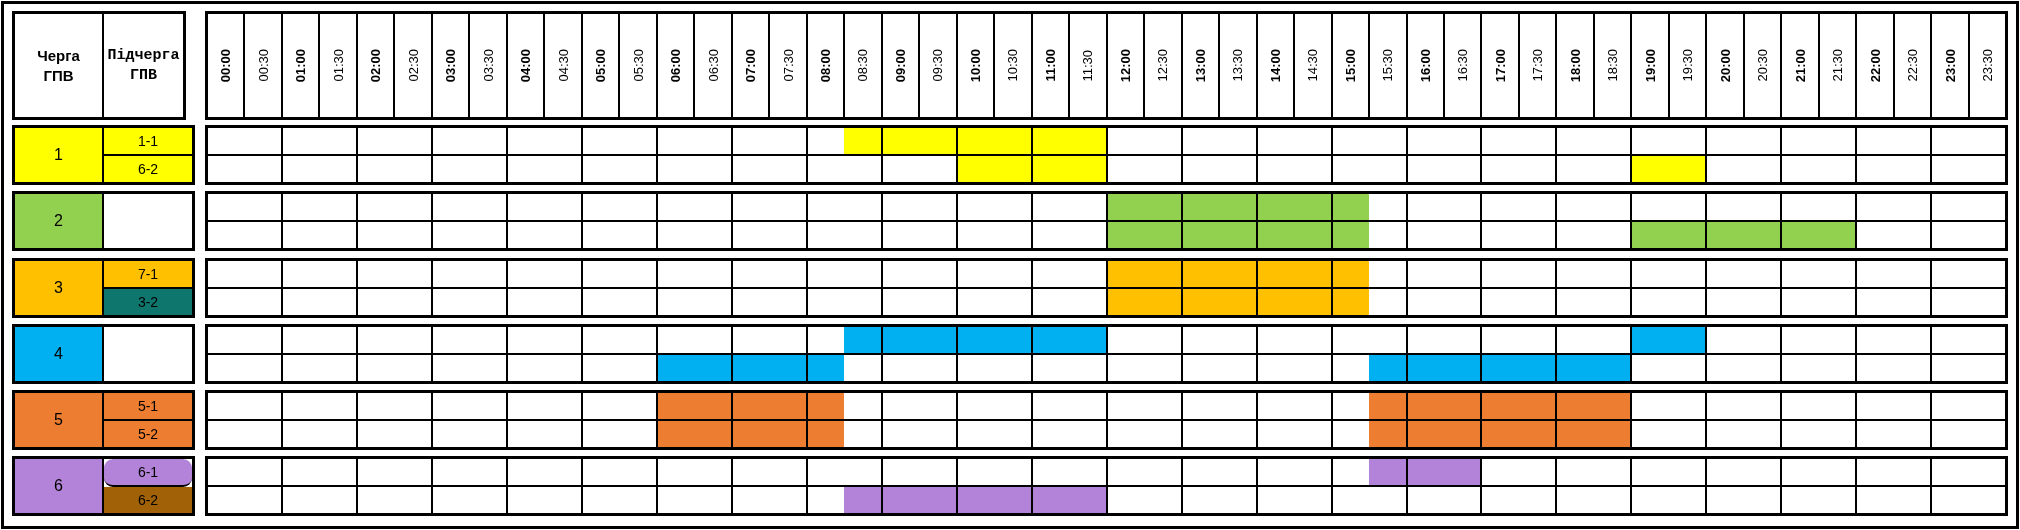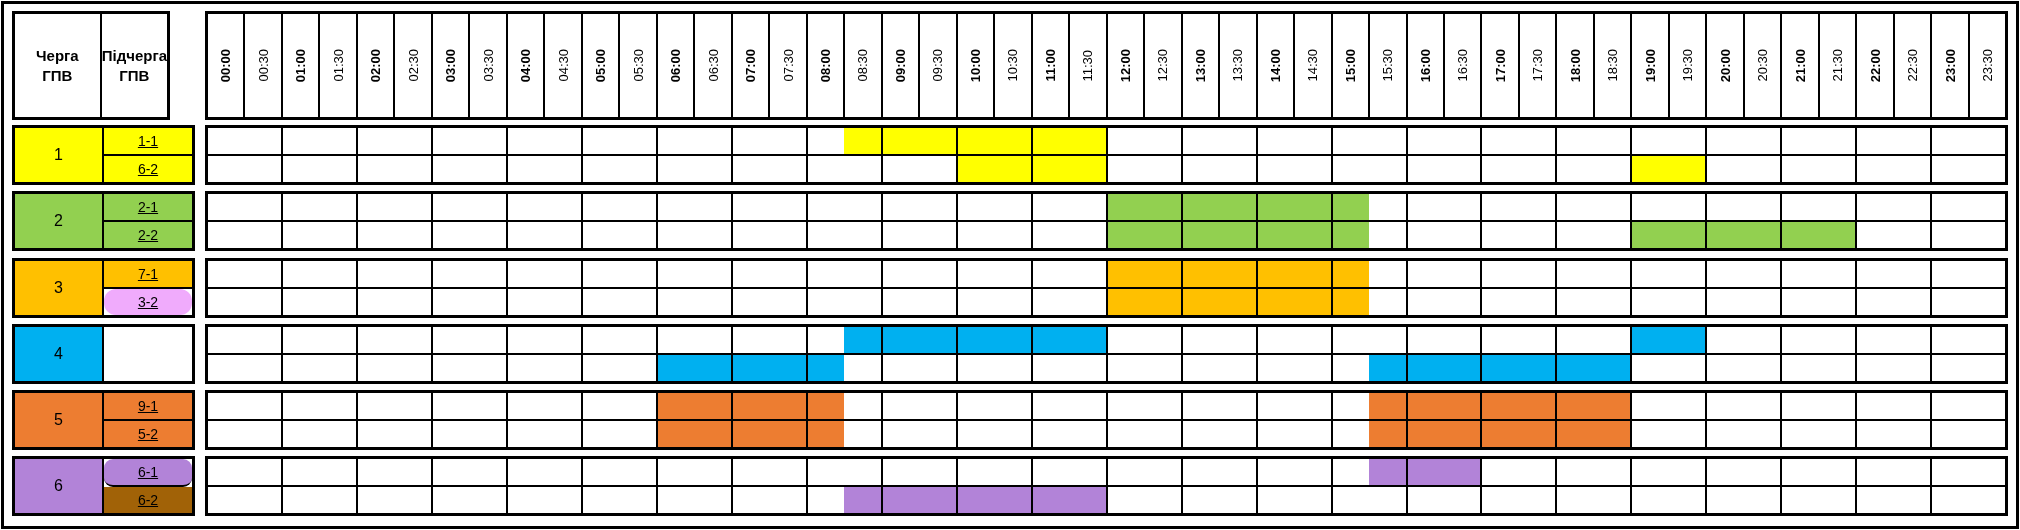--- a/index.html
+++ b/index.html
@@ -1,45 +1,45 @@
 <!DOCTYPE html>
 <html><head>
 <meta charset="utf-8">
 <style>
   html,body{margin:0;padding:0;background:#fff;}
   .canvas{position:relative;width:2020px;height:530px;background:#ffffff;
           font-family:"Liberation Sans",sans-serif;color:#000;overflow:hidden;}
   .outer-frame{position:absolute;inset:1px;border:3px solid #000;pointer-events:none;}
 
   
-  .hdr-left{position:absolute;left:12px;top:11px;width:158px;height:109px;
+  .hdr-left{position:absolute;left:12px;top:11px;width:174px;height:109px;
             border:3px solid #000;box-sizing:border-box;display:flex;background:#fff;}
   .hcell{display:flex;align-items:center;justify-content:center;text-align:center;
          font-weight:bold;font-size:15px;line-height:1.3;white-space:pre-line;}
   .hcell.qc{width:89px;border-right:2px solid #000;box-sizing:border-box;}
-  .hcell.sc{flex:1;}
+  .hcell.sc{flex:1;font-family:Liberation Mono, monospace;}
 
   
   .hdr-grid{position:absolute;left:205px;top:11px;width:1803px;height:109px;
             border:3px solid #000;box-sizing:border-box;display:flex;flex-direction:column;background:#fff;}
   .title-row{height:34px;border-bottom:2px solid #000;display:flex;align-items:center;
              justify-content:center;font-weight:bold;font-size:15px;}
   .time-row{flex:1;display:flex;}
   .tcell{flex:1;display:flex;align-items:center;justify-content:center;
          border-right:2px solid #000;overflow:hidden;}
   .tcell:last-child{border-right:none;}
   .tcell span{writing-mode:vertical-rl;transform:rotate(180deg);font-size:13px;}
   .tcell.hour span{font-weight:bold;}
 
   
   .gbox{position:absolute;height:60px;border:3px solid #000;box-sizing:border-box;background:#fff;}
   .lbox{left:12px;width:183px;display:flex;}
   .qnum{width:89px;border-right:2px solid #000;box-sizing:border-box;
         display:flex;align-items:center;justify-content:center;font-size:16px;}
-  .subcol{flex:1;display:flex;flex-direction:column;text-decoration:underline;}
+  .subcol{flex:1;display:flex;flex-direction:column;}
   .subcell{flex:1;display:flex;align-items:center;justify-content:center;font-size:14px;}
   .subcell.first{border-bottom:2px solid #000;}
 
   .grbox{left:205px;width:1803px;display:flex;flex-direction:column;}
   .grow{flex:1;display:flex;}
   .grow.first{border-bottom:2px solid #000;}
   .slot{flex:1;}
   .slot.hb{border-right:2px solid #000;}
 </style>
 </head>
@@ -309,24 +309,20 @@
           <div class="slot"></div>
           <div class="slot hb"></div>
           <div class="slot"></div>
           <div class="slot hb"></div>
           <div class="slot"></div>
           <div class="slot"></div>
         </div>
       </div>
       <div class="gbox lbox" style="top: 191px;">
         <div class="qnum" style="background: rgb(146, 208, 80);">2</div>
-        <div class="subcol">
-          <div class="subcell first" style="background: rgb(146, 208, 80);">2-1</div>
-          <div class="subcell" style="background: rgb(146, 208, 80);">2-2</div>
-        </div>
       </div>
       <div class="gbox grbox" style="top: 191px;">
         <div class="grow first">
           <div class="slot"></div>
           <div class="slot hb"></div>
           <div class="slot"></div>
           <div class="slot hb"></div>
           <div class="slot"></div>
           <div class="slot hb"></div>
           <div class="slot"></div>
@@ -420,21 +416,21 @@
           <div class="slot"></div>
           <div class="slot hb"></div>
           <div class="slot"></div>
           <div class="slot"></div>
         </div>
       </div>
       <div class="gbox lbox" style="top: 258px;">
         <div class="qnum" style="background: rgb(255, 192, 0);">3</div>
         <div class="subcol">
           <div class="subcell first" style="background: rgb(255, 192, 0);">7-1</div>
-          <div class="subcell" style="background: #f0abfc; border-radius: 12px;">3-2</div>
+          <div class="subcell" style="background: #0f766e;">3-2</div>
         </div>
       </div>
       <div class="gbox grbox" style="top: 258px;">
         <div class="grow first">
           <div class="slot"></div>
           <div class="slot hb"></div>
           <div class="slot"></div>
           <div class="slot hb"></div>
           <div class="slot"></div>
           <div class="slot hb"></div>
@@ -633,21 +629,21 @@
           <div class="slot hb"></div>
           <div class="slot"></div>
           <div class="slot hb"></div>
           <div class="slot"></div>
           <div class="slot"></div>
         </div>
       </div>
       <div class="gbox lbox" style="top: 390px;">
         <div class="qnum" style="background: rgb(237, 125, 49);">5</div>
         <div class="subcol">
-          <div class="subcell first" style="background: rgb(237, 125, 49);">9-1</div>
+          <div class="subcell first" style="background: rgb(237, 125, 49);">5-1</div>
           <div class="subcell" style="background: rgb(237, 125, 49);">5-2</div>
         </div>
       </div>
       <div class="gbox grbox" style="top: 390px;">
         <div class="grow first">
           <div class="slot"></div>
           <div class="slot hb"></div>
           <div class="slot"></div>
           <div class="slot hb"></div>
           <div class="slot"></div>

